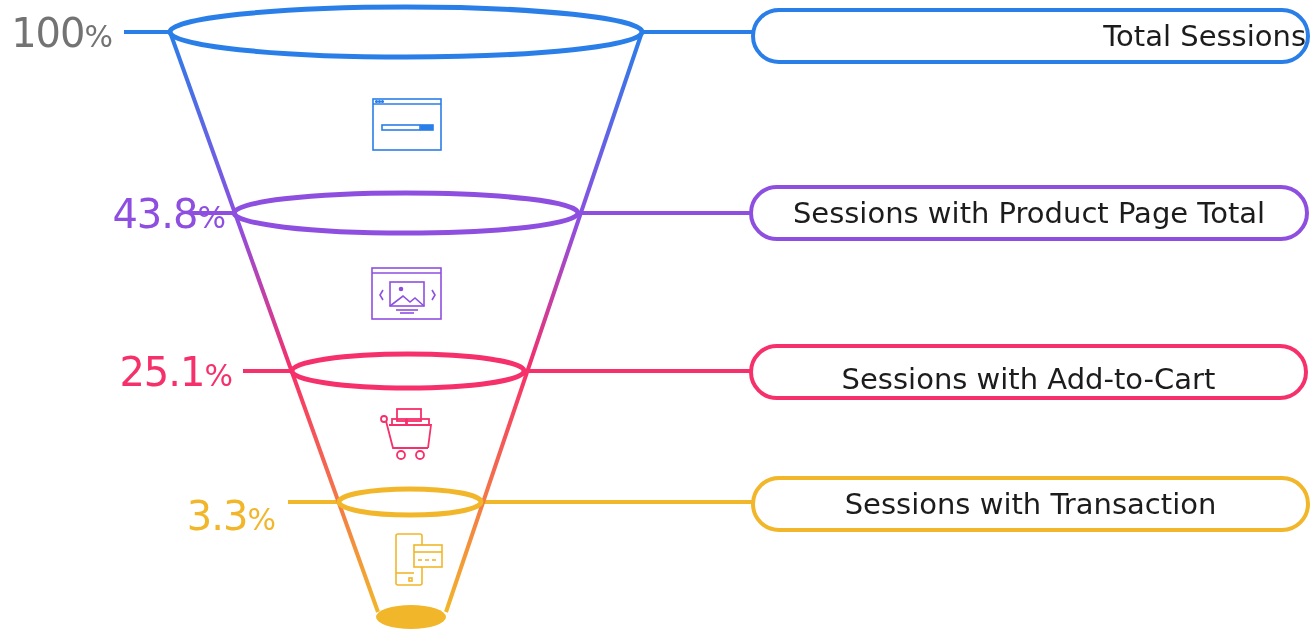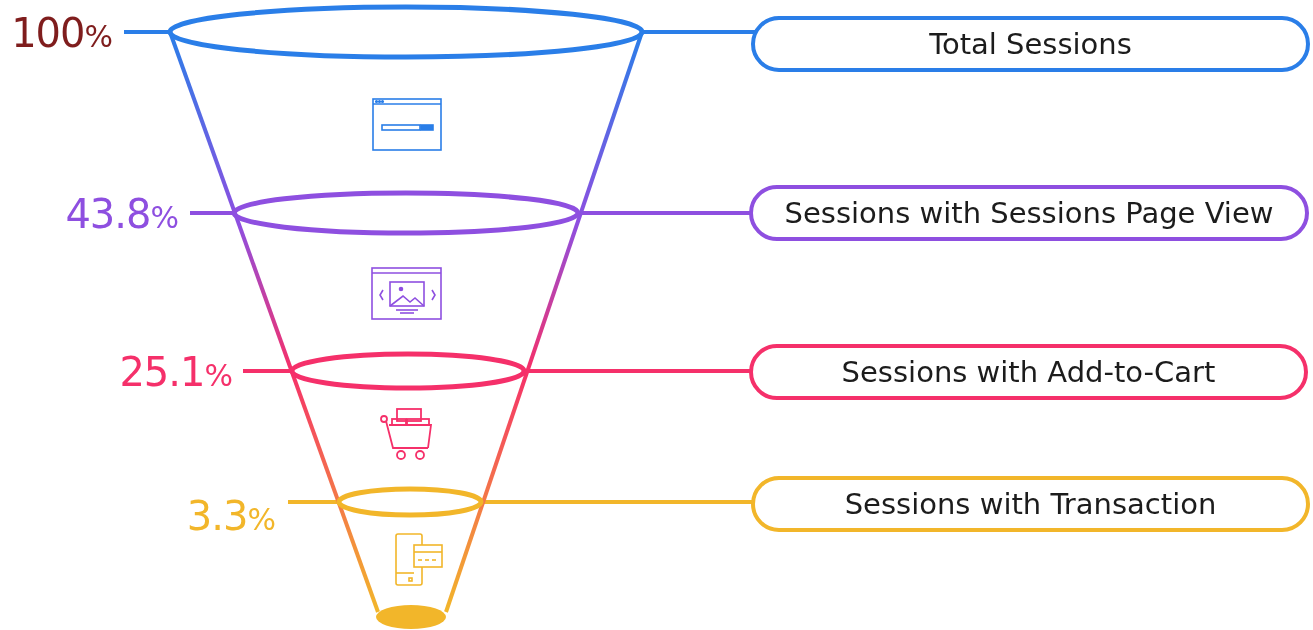--- a/index.html
+++ b/index.html
@@ -78,37 +78,37 @@
     <line x1="396" y1="573" x2="414" y2="573"></line>
     <rect x="409" y="578" width="3" height="3"></rect>
     <rect x="414" y="545" width="28" height="22" fill="#fff"></rect>
     <line x1="414" y1="552" x2="442" y2="552"></line>
     <line x1="418" y1="560" x2="422" y2="560"></line>
     <line x1="425" y1="560" x2="429" y2="560"></line>
     <line x1="432" y1="560" x2="436" y2="560"></line>
   </g>
 </svg>
 
-<div class="pct" style="left:0;top:13px;width:112px;color:#7f1d1d;">
+<div class="pct" style="left:0;top:13px;width:112px;color:#737373;">
   <span>100</span><span class="sym">%</span>
 </div>
-<div class="pct" style="left:0;top:194px;width:178px;color:#8e4fe0;">
+<div class="pct" style="left:0;top:194px;width:178px;color:#8e4fe0;padding-left:47px;">
   <span>43.8</span><span class="sym">%</span>
 </div>
 <div class="pct" style="left:0;top:352px;width:232px;color:#f5306a;">
   <span>25.1</span><span class="sym">%</span>
 </div>
 <div class="pct" style="left:0;top:483px;width:275px;color:#f2b62a;margin-top:13px;">
   <span>3.3</span><span class="sym">%</span>
 </div>
 
-<div class="label" style="left:751px;top:16px;width:559px;border-color:#2a7ee8;">
+<div class="label" style="left:751px;top:8px;width:559px;border-color:#2a7ee8;justify-content:flex-end;">
   <span>Total Sessions</span>
 </div>
 <div class="label" style="left:749px;top:185px;width:560px;border-color:#8e4fe0;">
-  <span>Sessions with Sessions Page View</span>
+  <span>Sessions with Product Page Total</span>
 </div>
-<div class="label" style="left:749px;top:344px;width:559px;border-color:#f5306a;">
+<div class="label" style="left:749px;top:344px;width:559px;border-color:#f5306a;align-items:flex-end;">
   <span>Sessions with Add-to-Cart</span>
 </div>
 <div class="label" style="left:751px;top:476px;width:559px;border-color:#f2b62a;">
   <span>Sessions with Transaction</span>
 </div>
 
 </body></html>

